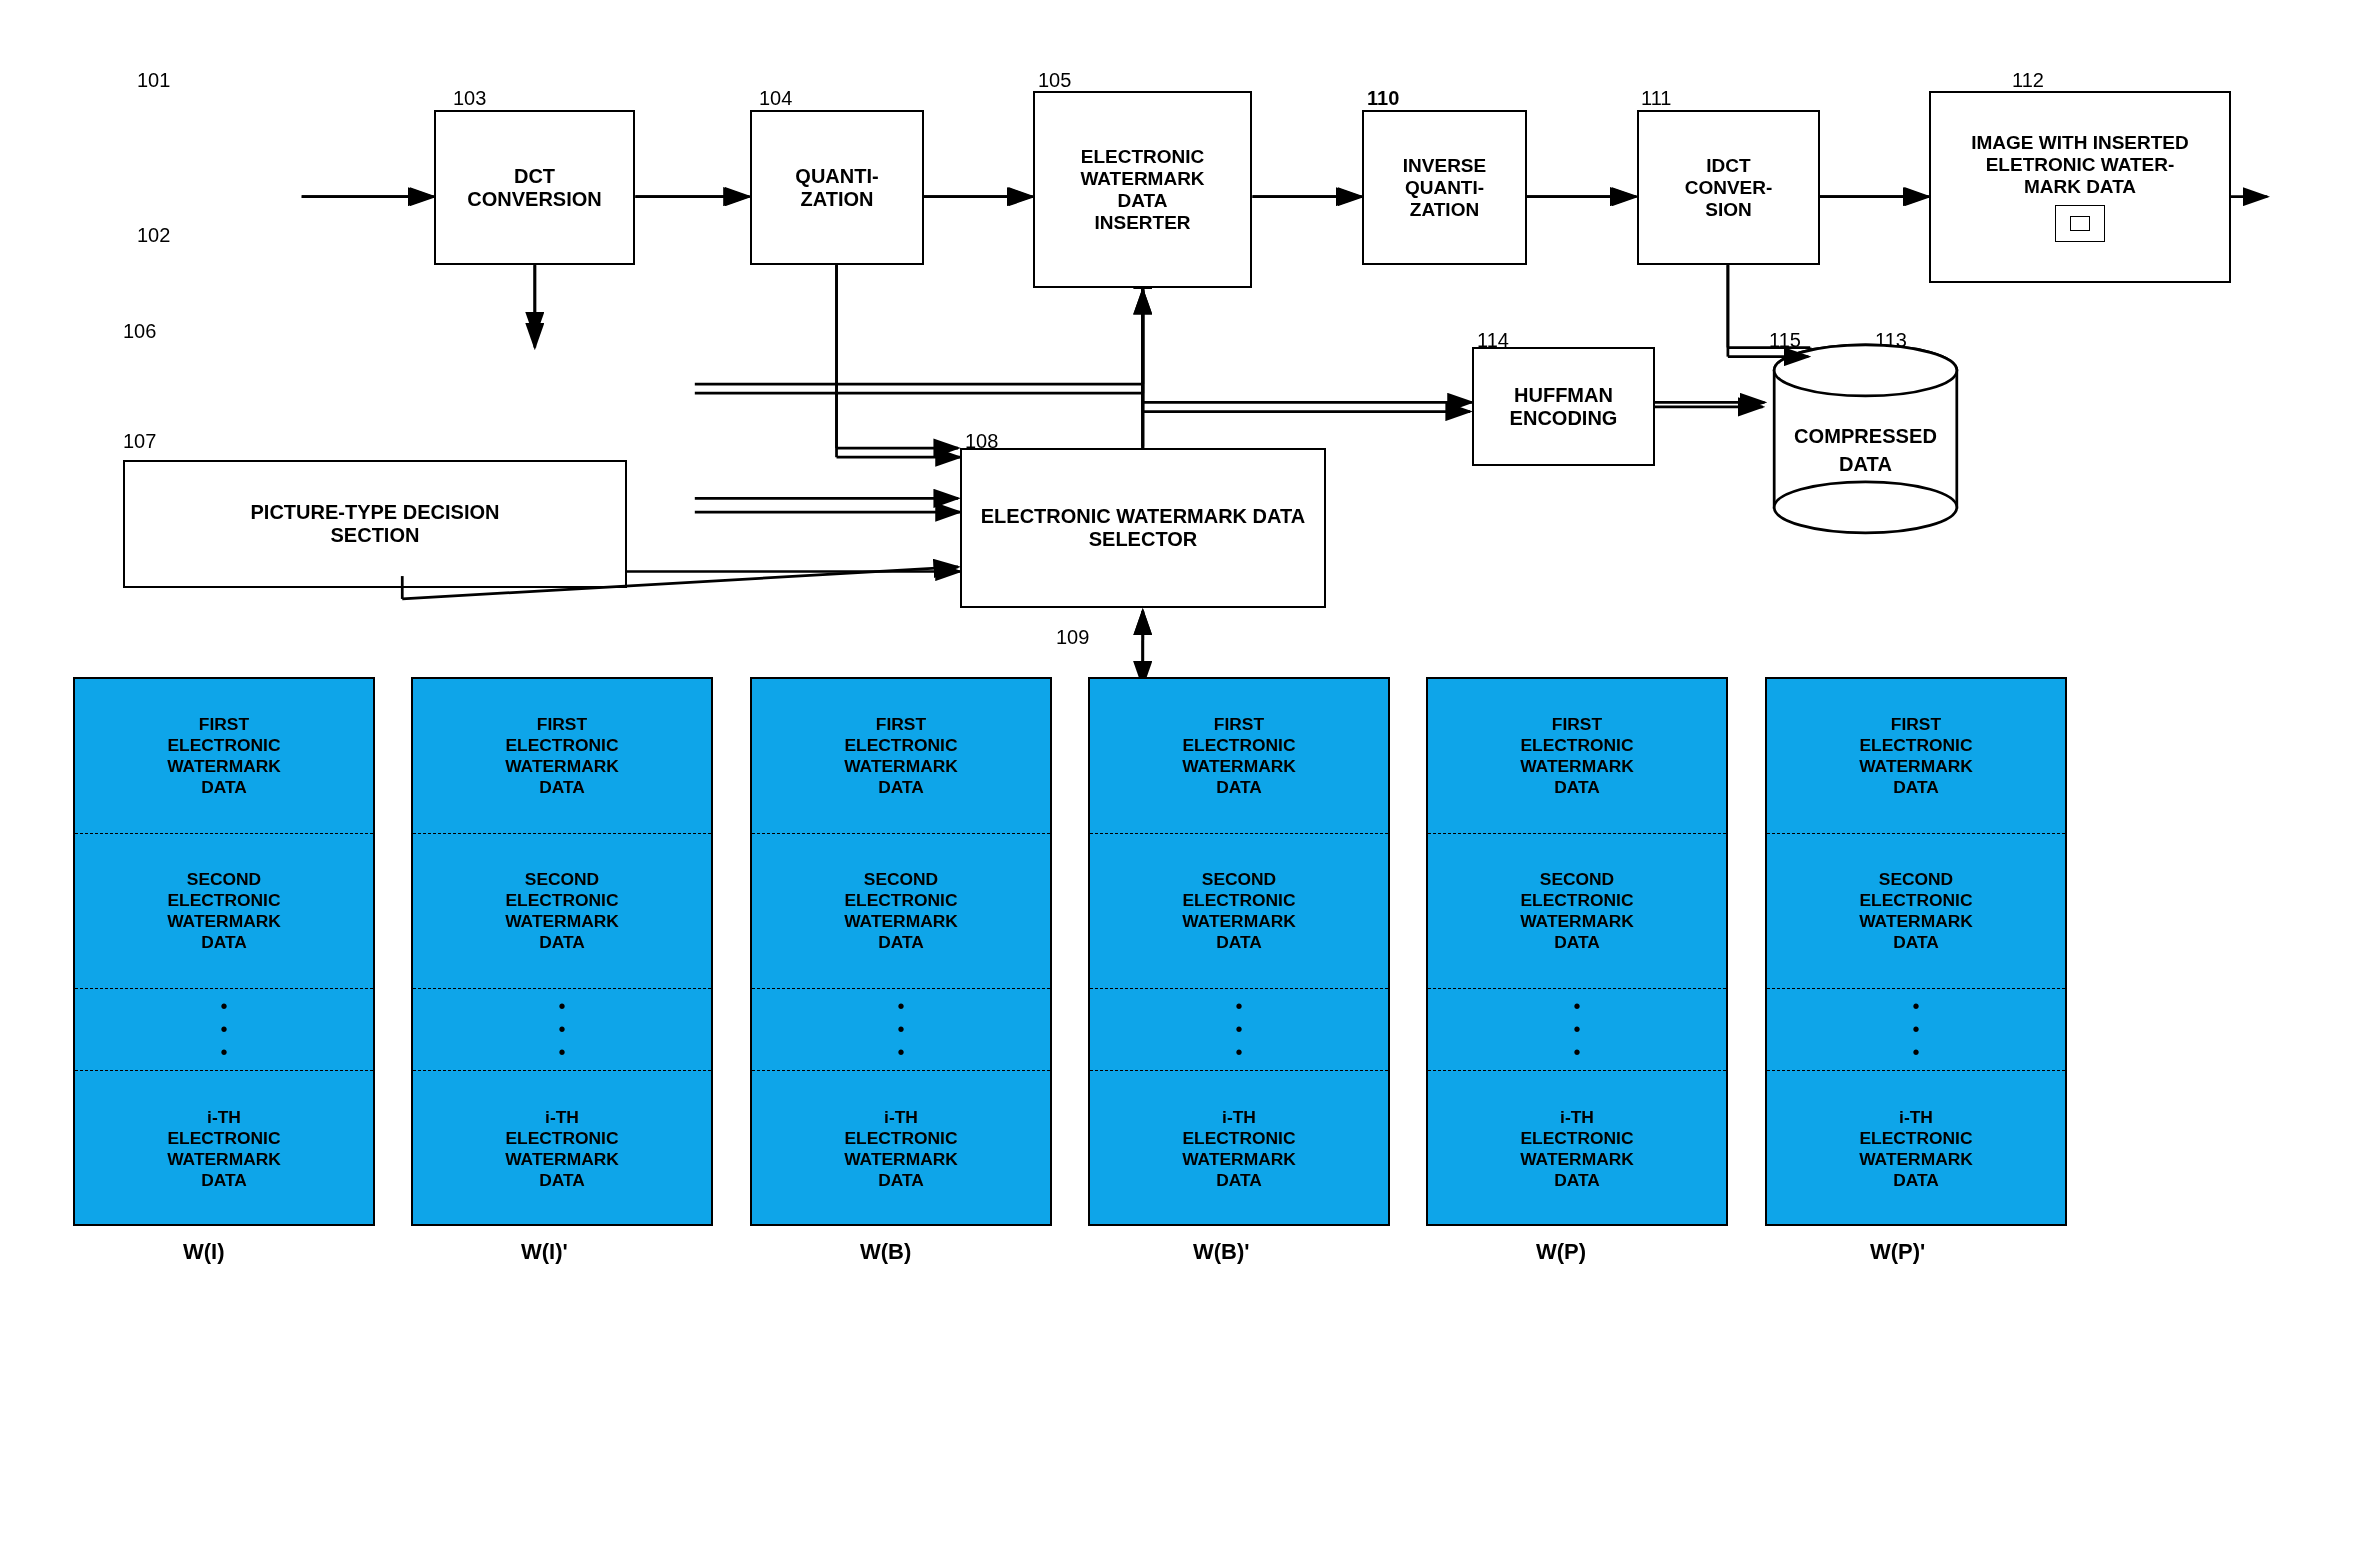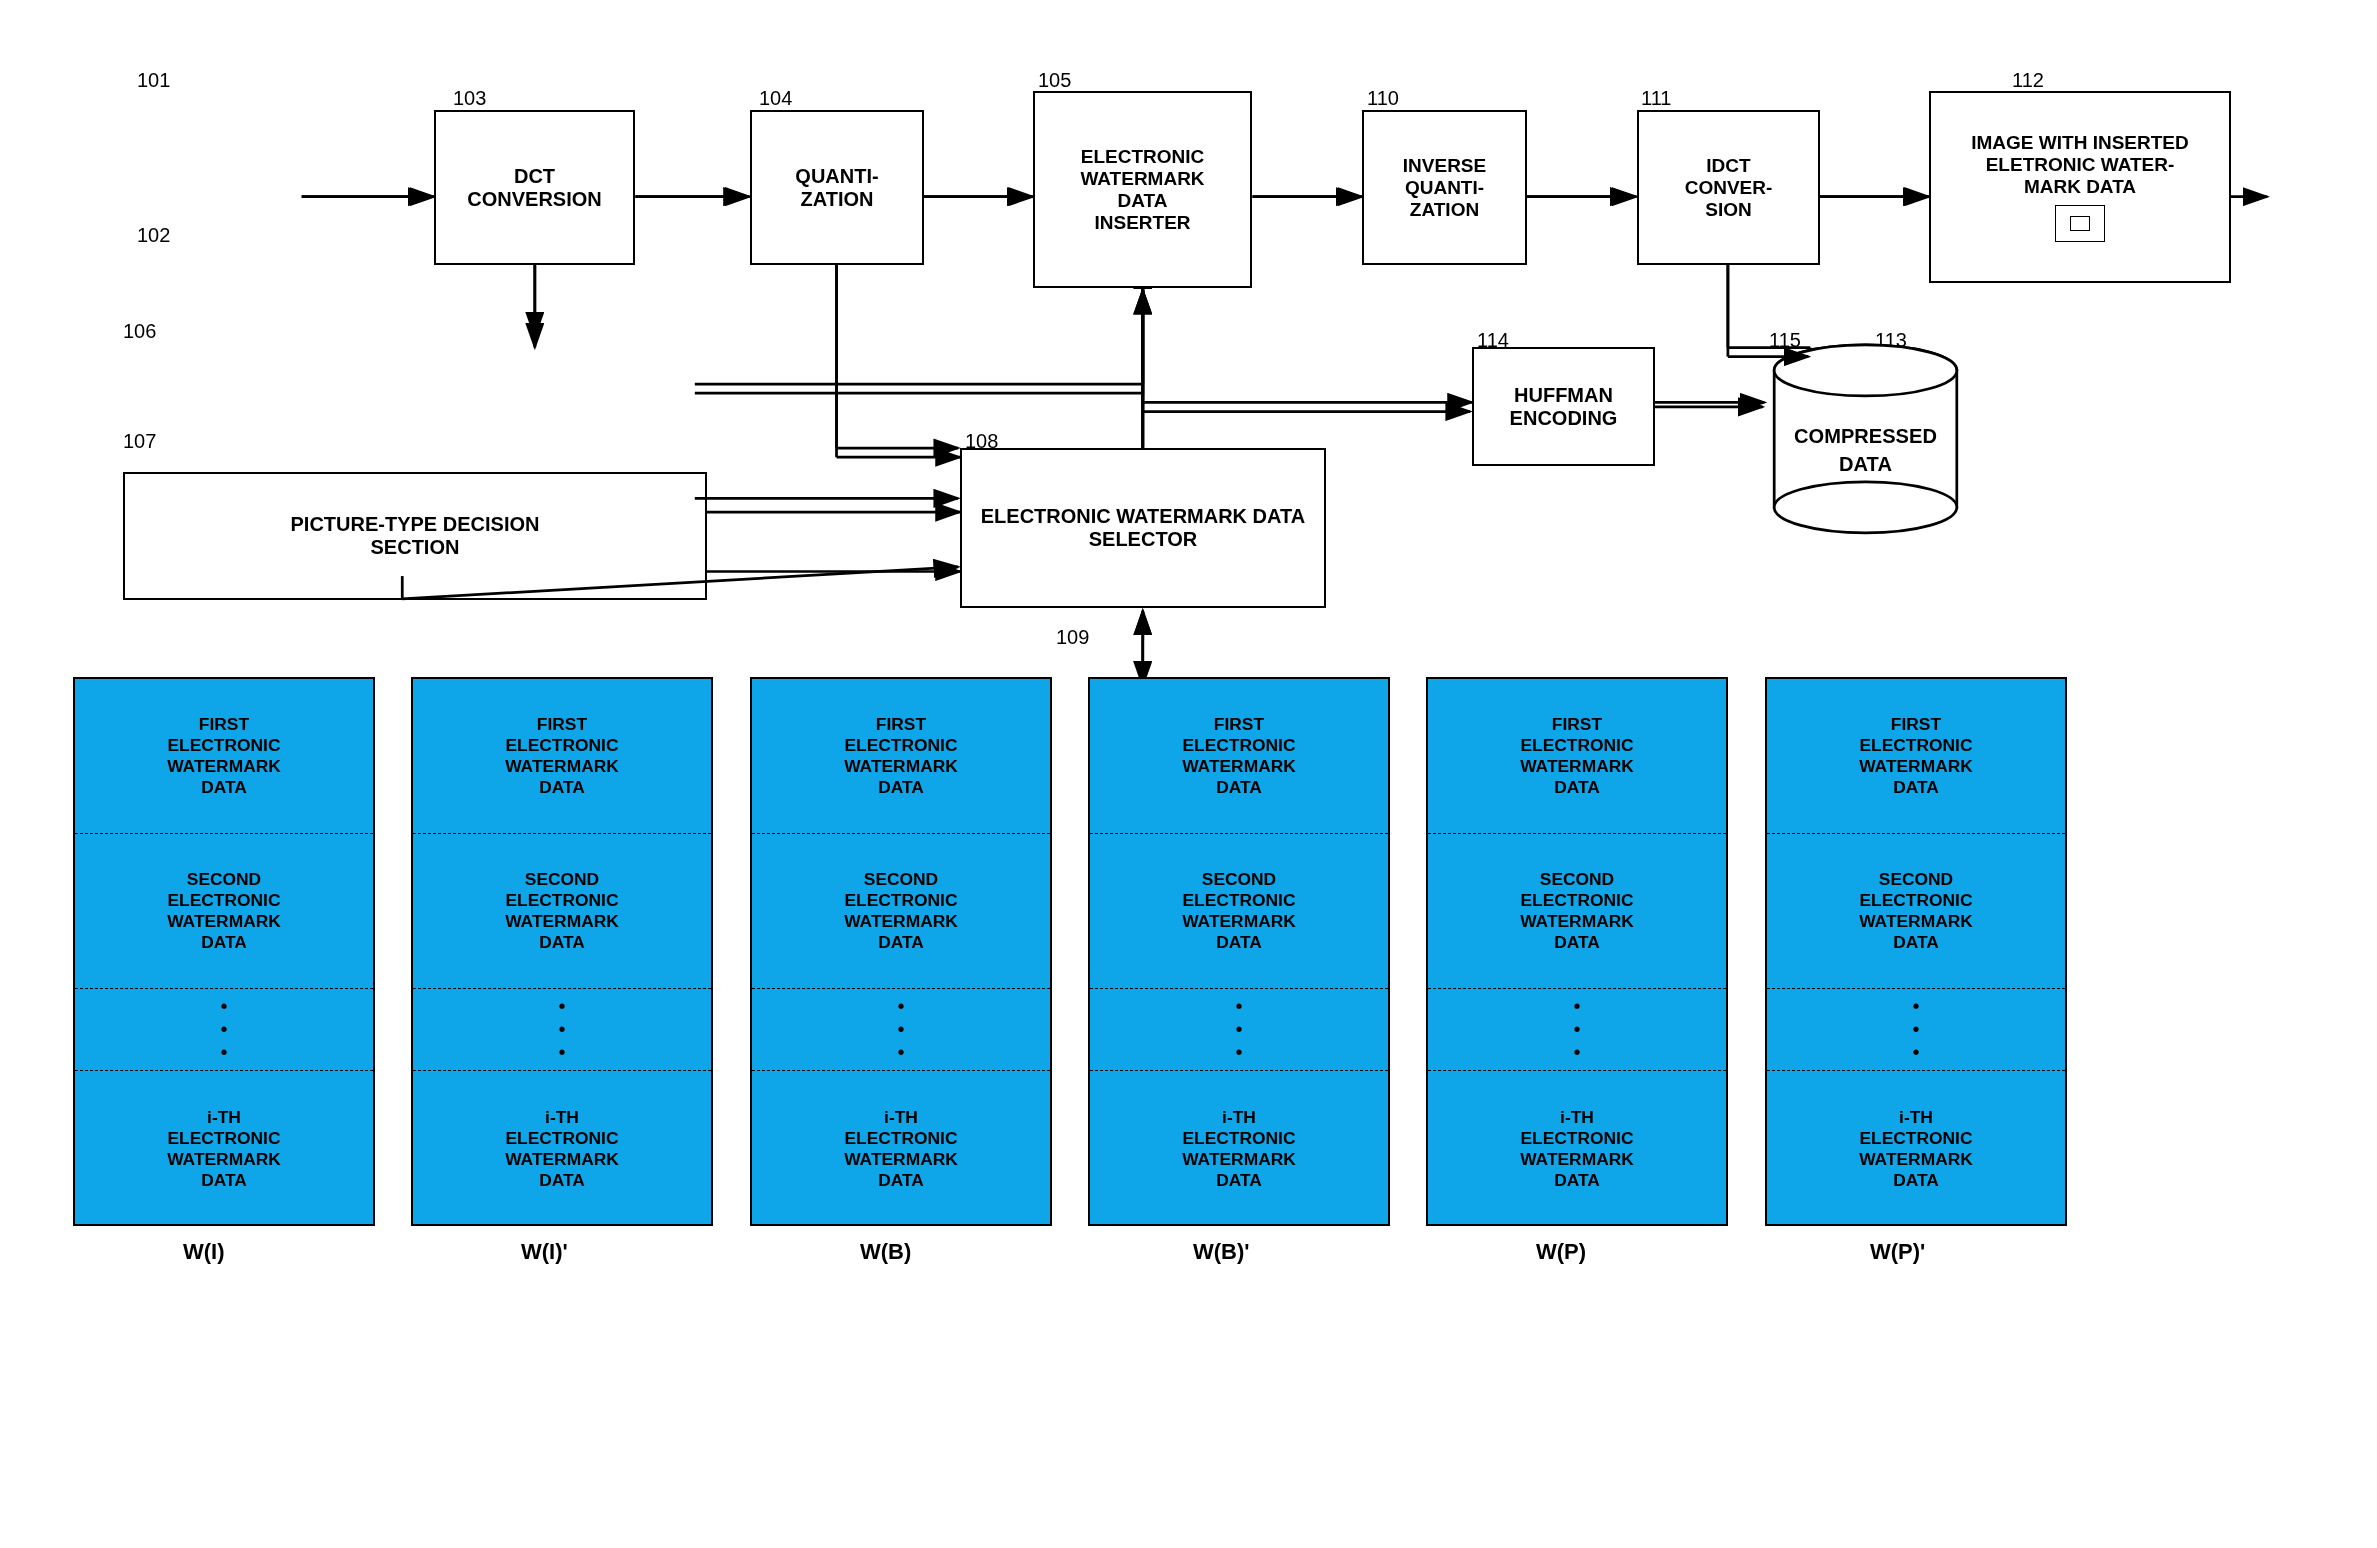--- a/index.html
+++ b/index.html
@@ -160,21 +160,21 @@
   <div class="box" style="left:750px; top:110px; width:174px; height:155px; font-size:20px;">
     QUANTI-<br>ZATION
   </div>
 
   <div class="label" style="left:1038px; top:69px;">105</div>
 
   <div class="box" style="left:1033px; top:91px; width:219px; height:197px; font-size:19px;">
     ELECTRONIC<br>WATERMARK<br>DATA<br>INSERTER
   </div>
 
-  <div class="label" style="left:1367px; top:87px;">110</div>
+  <div class="label" style="left:1367px; top:87px;font-weight:bold;">110</div>
 
   <div class="box" style="left:1362px; top:110px; width:165px; height:155px; font-size:19px;">
     INVERSE<br>QUANTI-<br>ZATION
   </div>
 
   <div class="label" style="left:1641px; top:87px;">111</div>
 
   <div class="box" style="left:1637px; top:110px; width:183px; height:155px; font-size:19px;">
     IDCT<br>CONVER-<br>SION
   </div>
@@ -189,21 +189,21 @@
         <div style="border:1.4px solid #000; width:20px; height:14.6px;"></div>
       </div>
     </div>
   </div>
 
   <div class="label" style="left:123px; top:320px;">106</div>
 
 
   <div class="label" style="left:123px; top:430px;">107</div>
 
-  <div class="box" style="left:123px; top:472px; width:584px; height:128px; font-size:20px;">
+  <div class="box" style="left:123px; top:460px; width:504px; height:128px; font-size:20px;">
     PICTURE-TYPE DECISION<br>SECTION
   </div>
 
   <div class="label" style="left:965px; top:430px;">108</div>
 
   <div class="box" style="left:960px; top:448px; width:366px; height:160px; font-size:20px;">
     ELECTRONIC WATERMARK DATA<br>SELECTOR
   </div>
 
   <div class="label" style="left:1477px; top:329px;">114</div>

